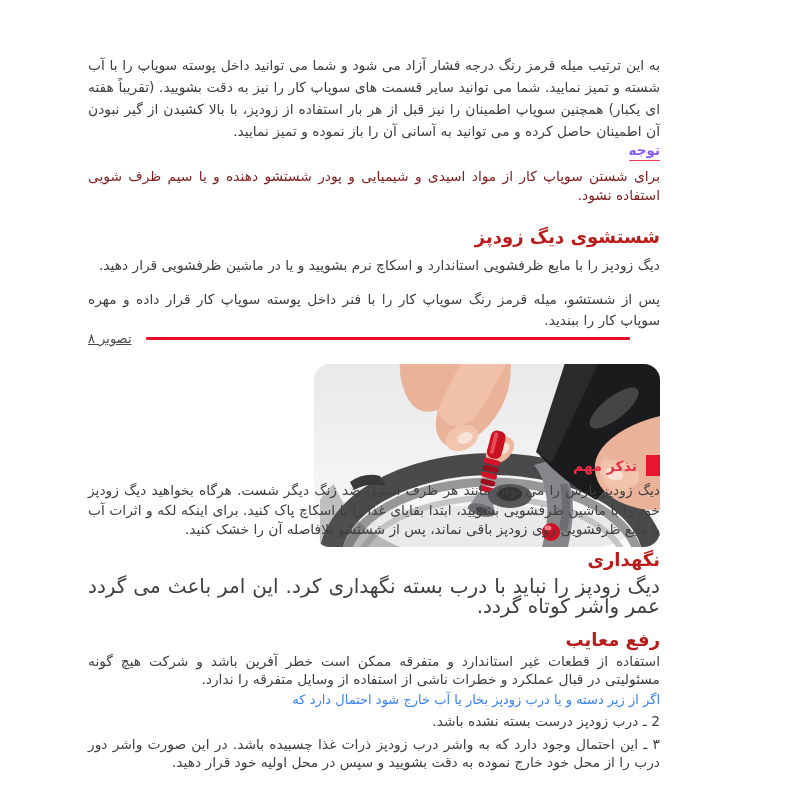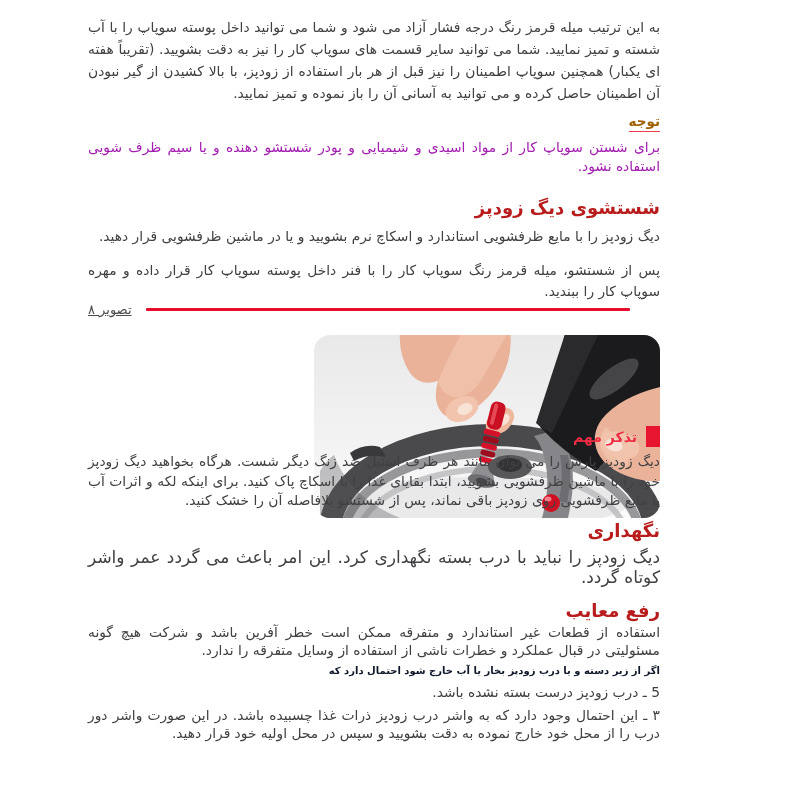--- a/index.html
+++ b/index.html
@@ -3,37 +3,37 @@
 <meta charset="utf-8">
 <style>
   html,body{margin:0;padding:0;background:#ffffff;}
   body{
     width:800px;height:800px;overflow:hidden;
     font-family:"DejaVu Sans","Liberation Sans",sans-serif;
   }
   .page{
     position:relative;box-sizing:border-box;
     width:750px;height:800px;
-    padding:16px 90px 0 88px;
+    padding:54px 90px 0 88px;
     direction:rtl;
     color:#404042;
     background:#ffffff;
   }
   p{margin:0;}
   .body-text{
     font-size:13.8px;line-height:22px;
     text-align:justify;
   }
   .note-title{
-    margin-top:9px;
-    font-size:13.5px;font-weight:700;color:#a16207;
+    margin-top:0;
+    font-size:13.5px;font-weight:700;color:#8b5cf6;
   }
   .note-title span{border-bottom:1.5px solid #ef3b50;padding-bottom:2px;display:inline-block;}
   .note-body{
-    margin-top:6px;font-size:13.8px;line-height:19px;color:#a21caf;
+    margin-top:6px;font-size:13.8px;line-height:19px;color:#7f1d1d;
     text-align:justify;
   }
   .h-section{
     font-size:18px;line-height:22px;font-weight:700;color:#b91c1c;
   }
   .h-washing{margin-top:21px;}
   .h-maintenance{margin-top:9px;}
   .h-trouble{margin-top:13px;}
   
   .media-row{display:flex;gap:16px;margin-top:7px;height:183px;flex-direction:column;}
@@ -47,24 +47,24 @@
     display:flex;direction:ltr;align-items:center;gap:14px;
     padding-right:30px;
   }
   .figure-caption{font-size:13px;color:#4a4a4c;white-space:nowrap;direction:rtl;text-decoration:underline;}
   .figure-rule{flex:1;height:3px;background:#e60c2b;border-radius:1px;}
   
   .imp-row{margin-top:17px;display:flex;align-items:flex-start;gap:9px;height:22px;}
   .imp-marker{width:14px;height:21px;background:#e8152e;flex:0 0 auto;}
   .imp-title{font-size:14px;font-weight:700;color:#ee2d44;line-height:22px;}
   .imp-body{margin-top:4px;font-size:13.8px;line-height:19.5px;text-align:justify;}
-  .maint-body{margin-top:5px;font-size:17px;line-height:20px;text-align:justify;}
+  .maint-body{margin-top:5px;font-size:20px;line-height:20px;text-align:justify;}
   .ts-p{margin-top:3px;font-size:13.8px;line-height:18px;text-align:justify;}
   .ts-p2{margin-top:1px;}
-  .steam-title{margin-top:4px;font-size:10px;line-height:15px;font-weight:700;color:#0f172a;}
+  .steam-title{margin-top:4px;font-size:13px;line-height:15px;font-weight:400;color:#3b82f6;}
   .steam-list{margin:5px 0 0 0;padding:0;list-style:none;font-size:13.8px;}
   .steam-list li{line-height:18px;margin-bottom:5px;text-align:justify;}
   .steam-list li.two-line{margin-top:1px;}
 </style>
 </head>
 <body>
 
 <div class="page">
 
   <p class="body-text">به این ترتیب میله قرمز رنگ درجه فشار آزاد می شود و شما می توانید داخل پوسته سوپاپ را با آب شسته و تمیز نمایید. شما می توانید سایر قسمت های سوپاپ کار را نیز به دقت بشویید. (تقریباً هفته ای یکبار) همچنین سوپاپ اطمینان را نیز قبل از هر بار استفاده از زودپز، با بالا کشیدن از گیر نبودن آن اطمینان حاصل کرده و می توانید به آسانی آن را باز نموده و تمیز نمایید.</p>
@@ -174,17 +174,17 @@
   <p class="imp-body">دیگ زودپز پارس را می توان مانند هر ظرف استیل ضد زنگ دیگر شست. هرگاه بخواهید دیگ زودپز خود را با ماشین ظرفشویی بشویید، ابتدا بقایای غذا را با اسکاچ پاک کنید. برای اینکه لکه و اثرات آب یا مایع ظرفشویی روی زودپز باقی نماند، پس از شستشو بلافاصله آن را خشک کنید.</p>
 
   <div class="h-section h-maintenance">نگهداری</div>
   <p class="maint-body">دیگ زودپز را نباید با درب بسته نگهداری کرد. این امر باعث می گردد عمر واشر کوتاه گردد.</p>
 
   <div class="h-section h-trouble">رفع معایب</div>
   <p class="ts-p ts-p2">استفاده از قطعات غیر استاندارد و متفرقه ممکن است خطر آفرین باشد و شرکت هیچ گونه مسئولیتی در قبال عملکرد و خطرات ناشی از استفاده از وسایل متفرقه را ندارد.</p>
 
   <div class="steam-title">اگر از زیر دسته و یا درب زودپز بخار یا آب خارج شود احتمال دارد که</div>
   <ul class="steam-list">
-    <li>5 ـ درب زودپز درست بسته نشده باشد.</li>
+    <li>2 ـ درب زودپز درست بسته نشده باشد.</li>
     <li class="two-line">۳ ـ این احتمال وجود دارد که به واشر درب زودپز ذرات غذا چسبیده باشد. در این صورت واشر دور درب را از محل خود خارج نموده به دقت بشویید و سپس در محل اولیه خود قرار دهید.</li>
   </ul>
 
 </div>
 
 </body></html>

